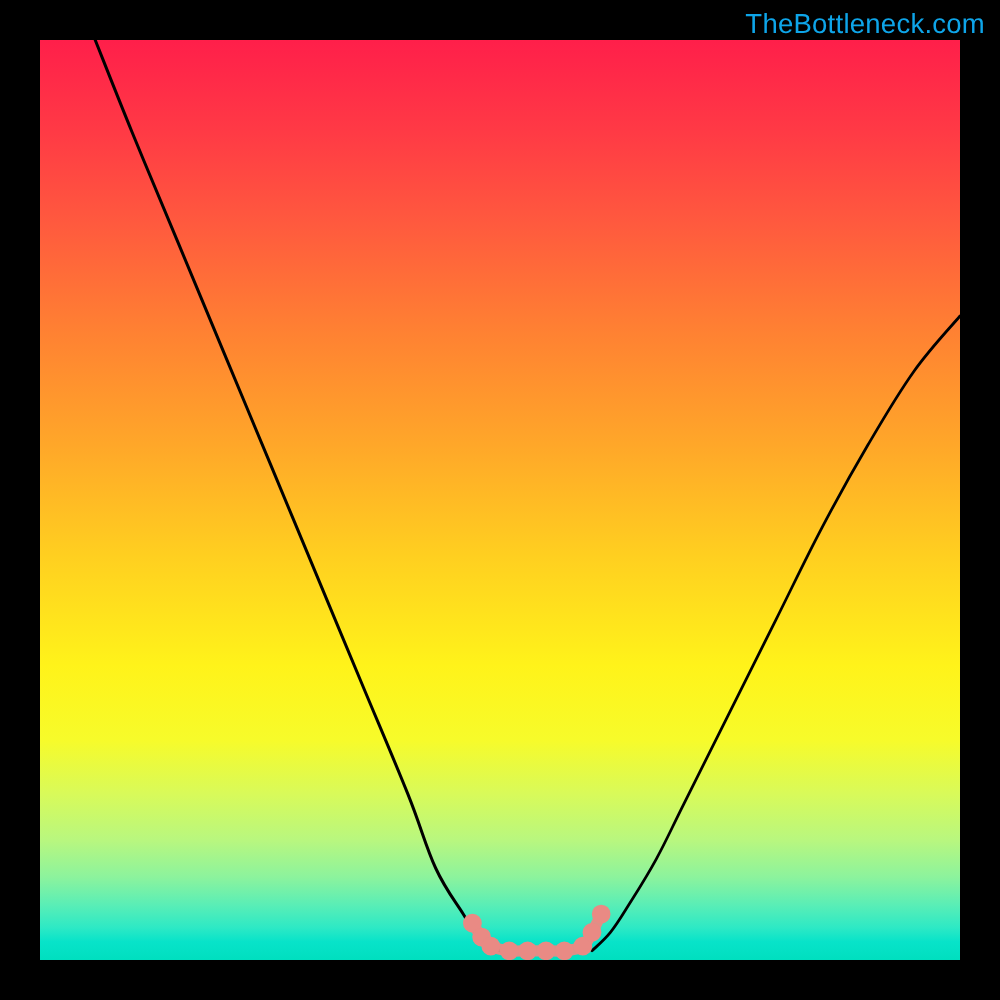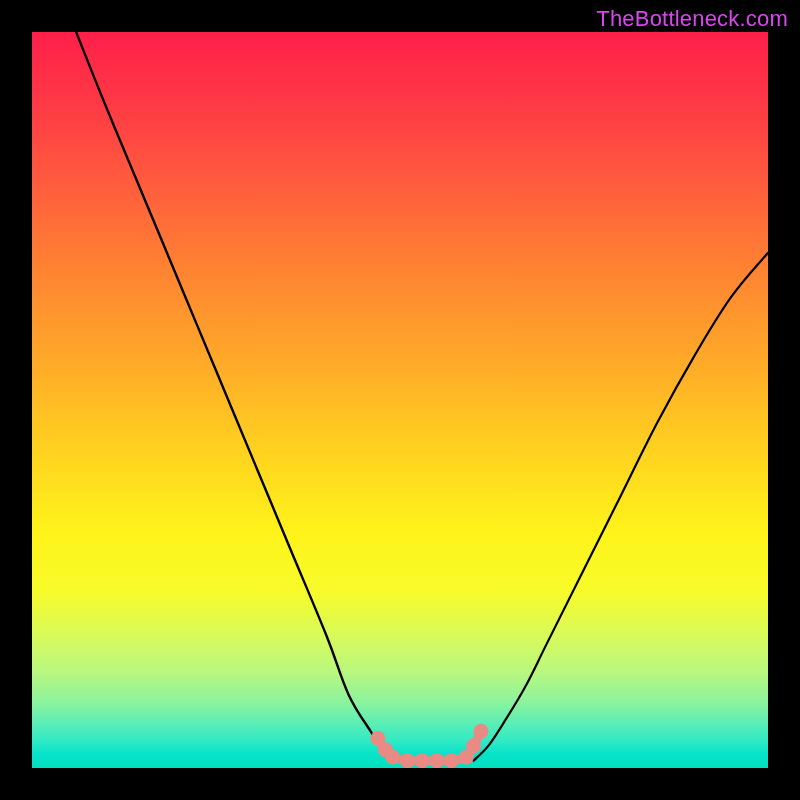--- a/index.html
+++ b/index.html
@@ -41,21 +41,21 @@
       #08e3c9 98%,
       #00dfbf 100%
     );
   }
   .watermark {
     position: absolute;
     top: 6px;
     right: 12px;
     font-family: Arial, Helvetica, sans-serif;
     font-size: 22px;
-    color: #d946ef;
+    color: #0ea5e9;
     letter-spacing: 0.2px;
   }
   svg.curves {
     position: absolute;
     top: 0;
     left: 0;
     width: 736px;
     height: 736px;
   }
 </style>

